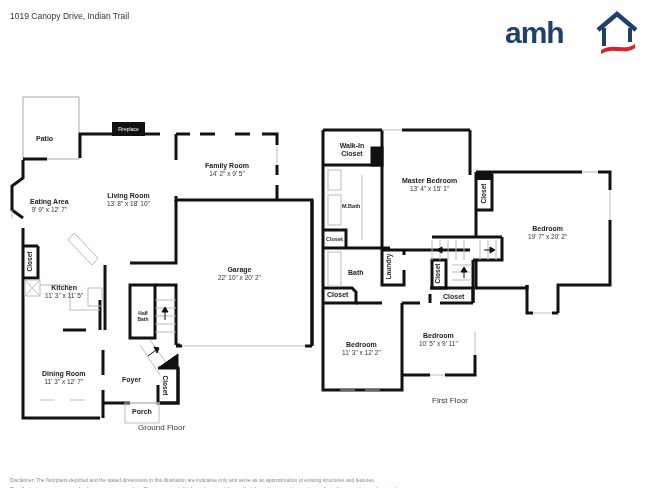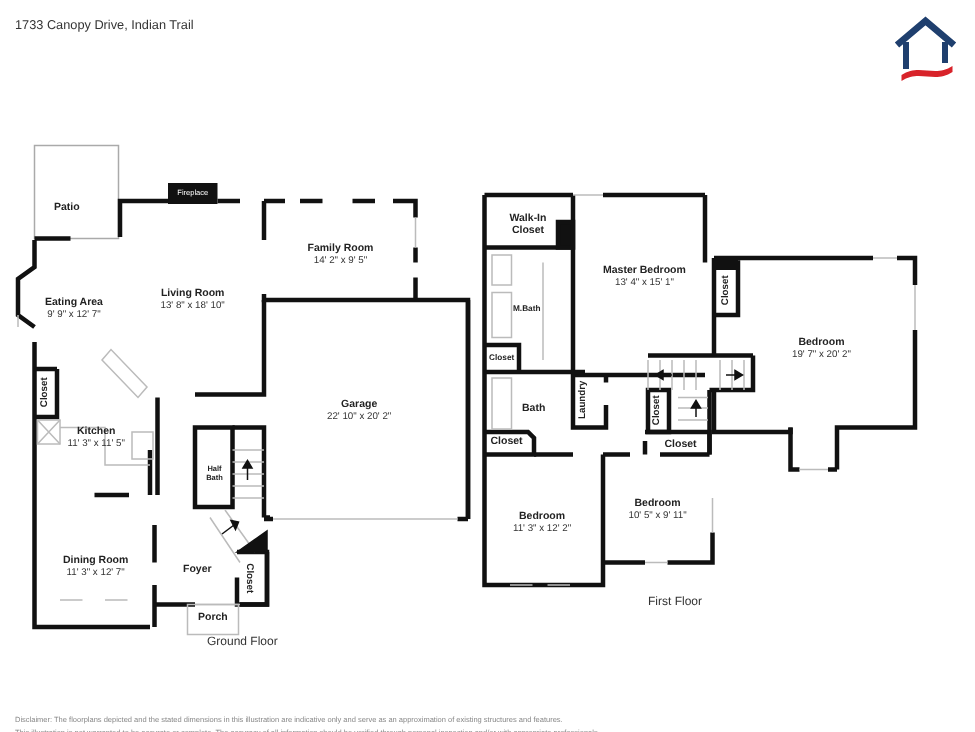--- a/index.html
+++ b/index.html
@@ -13,23 +13,24 @@
   .small-label { position:absolute; font-size:5px; font-weight:bold; text-align:center; line-height:6px; color:#222; }
   .vert { position:absolute; font-size:6.5px; font-weight:bold; transform:rotate(90deg); transform-origin:center; white-space:nowrap; }
   .vert-ccw { position:absolute; font-size:6.5px; font-weight:bold; transform:rotate(-90deg); transform-origin:center; white-space:nowrap; }
   .floor-label { position:absolute; font-size:8px; color:#333; }
   .disclaimer { position:absolute; left:10px; top:476px; width:630px; font-size:5px; color:#888; line-height:9px; white-space:nowrap; overflow:hidden; }
   .fireplace { position:absolute; left:112px; top:122px; width:33px; height:14px; background:#111; color:#fff; font-size:5px; display:flex; align-items:center; justify-content:center; }
 </style>
 </head>
 <body>
 
-<div class="title">1733 Canopy Drive, Indian Trail</div>
+<div class="title">1019 Canopy Drive, Indian Trail</div>
 
 <div class="logo">
+  <span class="logo-text">amh</span>
   <svg width="135" height="48" style="position:absolute;left:0;top:0;">
     <path d="M93 22 L112 6 L131 22" fill="none" stroke="#1f3f6e" stroke-width="4.5" stroke-linejoin="miter"></path>
     <path d="M99 20 L99 38" stroke="#1f3f6e" stroke-width="4"></path>
     <path d="M125 20 L125 34" stroke="#1f3f6e" stroke-width="4"></path>
     <path d="M96 42 C108 34, 118 44, 130 36 L130 40 C118 48, 108 38, 96 46 Z" fill="#d8232a"></path>
   </svg>
 </div>
 
 <svg class="plan" width="650" height="470" viewBox="0 0 650 470">
   <g fill="none" stroke="#111" stroke-width="3">

